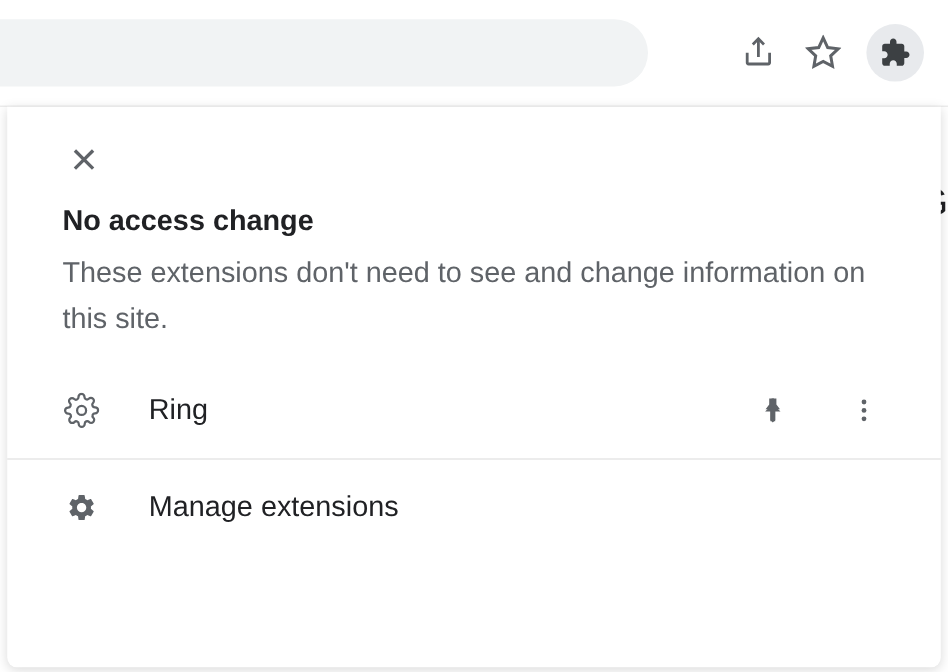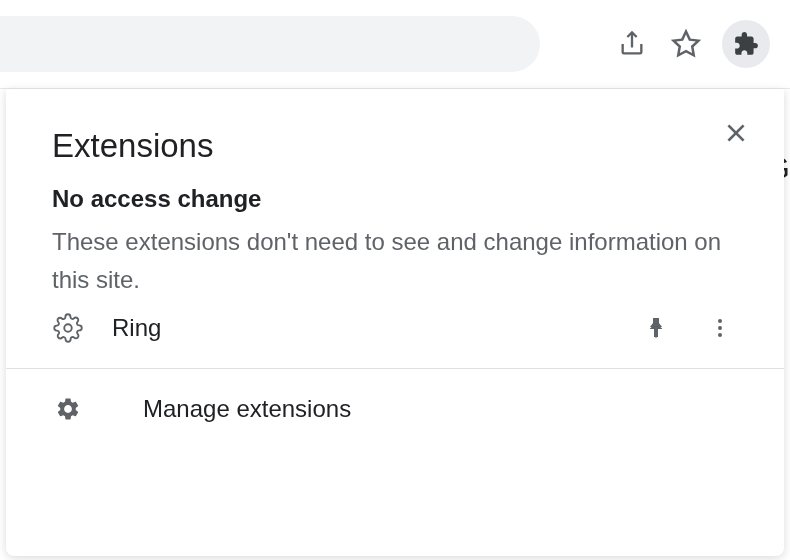--- a/index.html
+++ b/index.html
@@ -93,26 +93,27 @@
     .section-title {
       font-size: 24px;
       font-weight: 600;
       color: #202124;
       margin-bottom: 10px;
     }
     .section-desc {
       font-size: 24px;
       color: #5f6368;
       line-height: 1.6;
+      margin-bottom: 28px;
     }
     .ext-row {
       display: flex;
       align-items: center;
       padding: 10px 46px 22px 46px;
-      gap: 28px;
+      gap: 40px;
     }
     .ext-icon {
       width: 32px;
       height: 32px;
       display: flex;
       align-items: center;
       justify-content: center;
       color: #5f6368;
     }
     .ext-name {
@@ -131,21 +132,21 @@
     }
     .divider {
       height: 1px;
       background: #e0e0e0;
       margin: 0;
     }
     .footer {
       display: flex;
       align-items: center;
       padding: 24px 46px;
-      gap: 59px;
+      gap: 40px;
       cursor: pointer;
     }
     .footer-icon {
       width: 32px;
       height: 32px;
       display: flex;
       align-items: center;
       justify-content: center;
       color: #5f6368;
     }
@@ -208,21 +209,20 @@
     <svg width="26" height="26" viewBox="0 0 24 24" fill="#3c4043">
       <path d="M20.5 11H19V7c0-1.1-.9-2-2-2h-4V3.5C13 2.12 11.88 1 10.5 1S8 2.12 8 3.5V5H4c-1.1 0-2 .9-2 2v3.8h1.5c1.49 0 2.7 1.21 2.7 2.7s-1.21 2.7-2.7 2.7H2V20c0 1.1.9 2 2 2h3.8v-1.5c0-1.49 1.21-2.7 2.7-2.7s2.7 1.21 2.7 2.7V22H17c1.1 0 2-.9 2-2v-4h1.5c1.38 0 2.5-1.12 2.5-2.5S21.88 11 20.5 11z"></path>
     </svg>
   </div>
 </div>
 
 <div class="page-edge">G</div>
 
 <div class="popup">
   <div class="popup-header">
-    <div class="popup-title">Extensions</div>
     <div class="close-btn">
       <svg width="26" height="26" viewBox="0 0 24 24" fill="none" stroke="currentColor" stroke-width="2.5">
         <line x1="5" y1="5" x2="19" y2="19"></line>
         <line x1="19" y1="5" x2="5" y2="19"></line>
       </svg>
     </div>
   </div>
 
   <div class="section">
     <div class="section-title">No access change</div>

